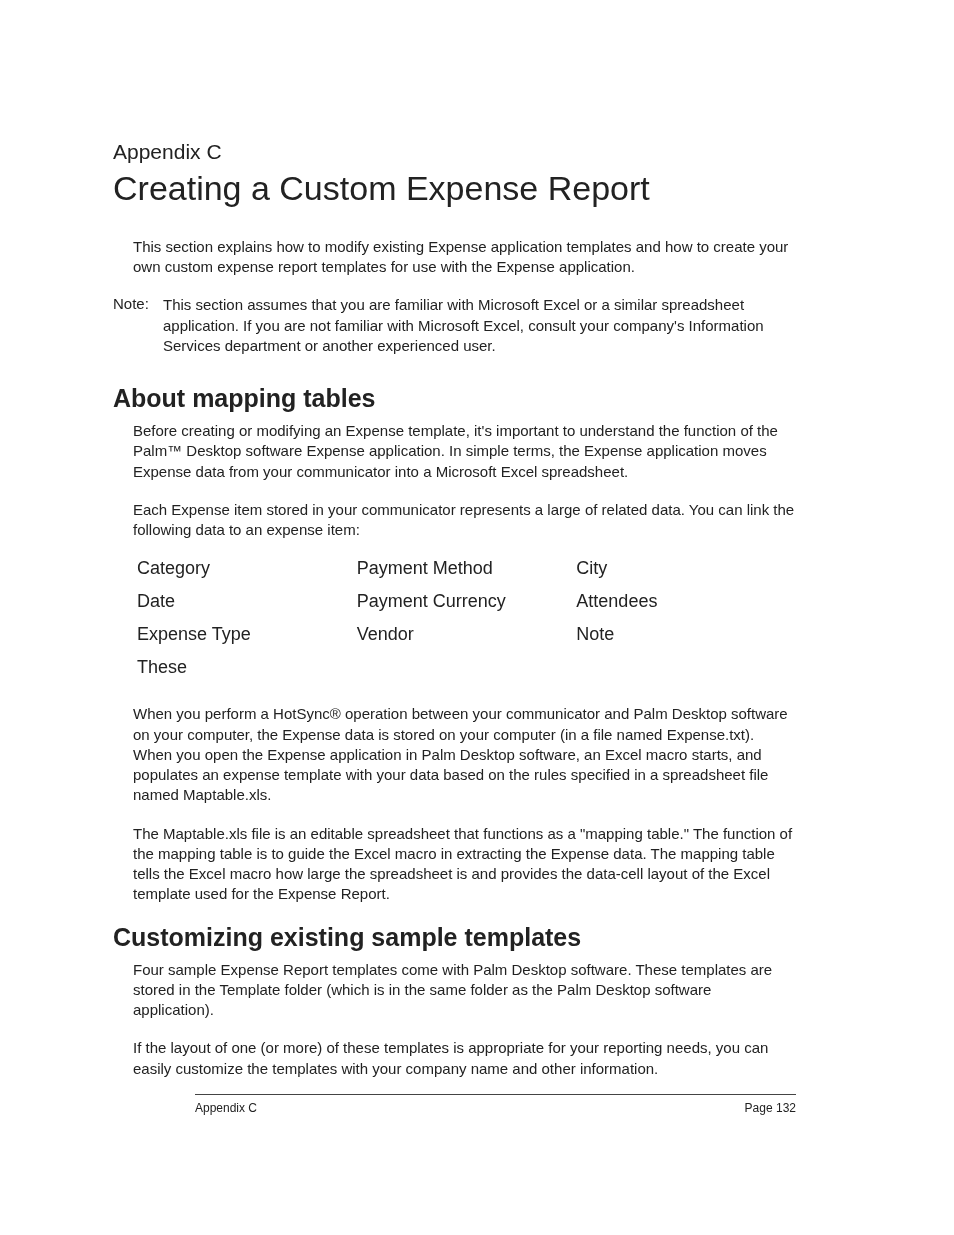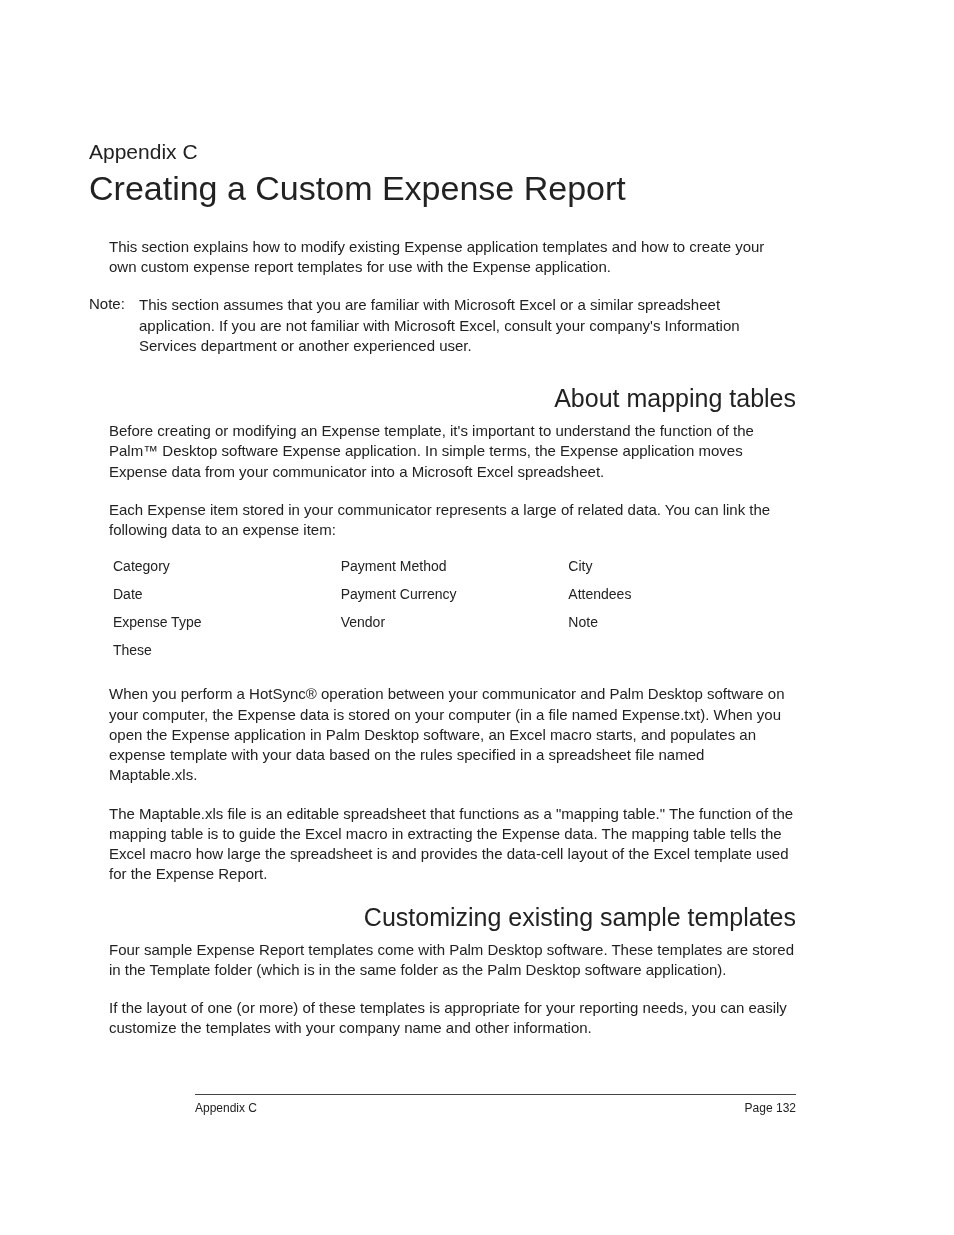--- a/index.html
+++ b/index.html
@@ -7,21 +7,21 @@
     padding: 0;
     background: #fff;
     color: #222;
     font-family: "Helvetica Neue", Helvetica, Arial, sans-serif;
     font-weight: 300;
   }
   .page {
     width: 954px;
     height: 1235px;
     box-sizing: border-box;
-    padding: 140px 158px 0 89px;
+    padding: 140px 158px 0 113px;
     position: relative;
   }
   .appendix-label {
     font-size: 21px;
     font-weight: 300;
     margin-bottom: 4px;
   }
   .title {
     font-size: 34px;
     font-weight: 300;
@@ -42,33 +42,32 @@
     font-size: 15px;
     width: 50px;
     flex: 0 0 50px;
   }
   .note-body {
     font-size: 15px;
     line-height: 1.35;
   }
   .h2 {
     font-size: 25px;
-    font-weight: 400;
+    font-weight: 700;
     margin-top: 8px;
     margin-bottom: 8px;
-    text-align: right;
   }
   .data-table {
     display: flex;
     gap: 0;
     margin: 4px 0 14px 24px;
   }
   .data-col {
     flex: 1;
-    font-size: 14px;
+    font-size: 18px;
   }
   .data-col div {
     margin-bottom: 12px;
   }
   .footer {
     position: absolute;
     left: 195px;
     right: 158px;
     bottom: 120px;
     border-top: 1px solid #444;

